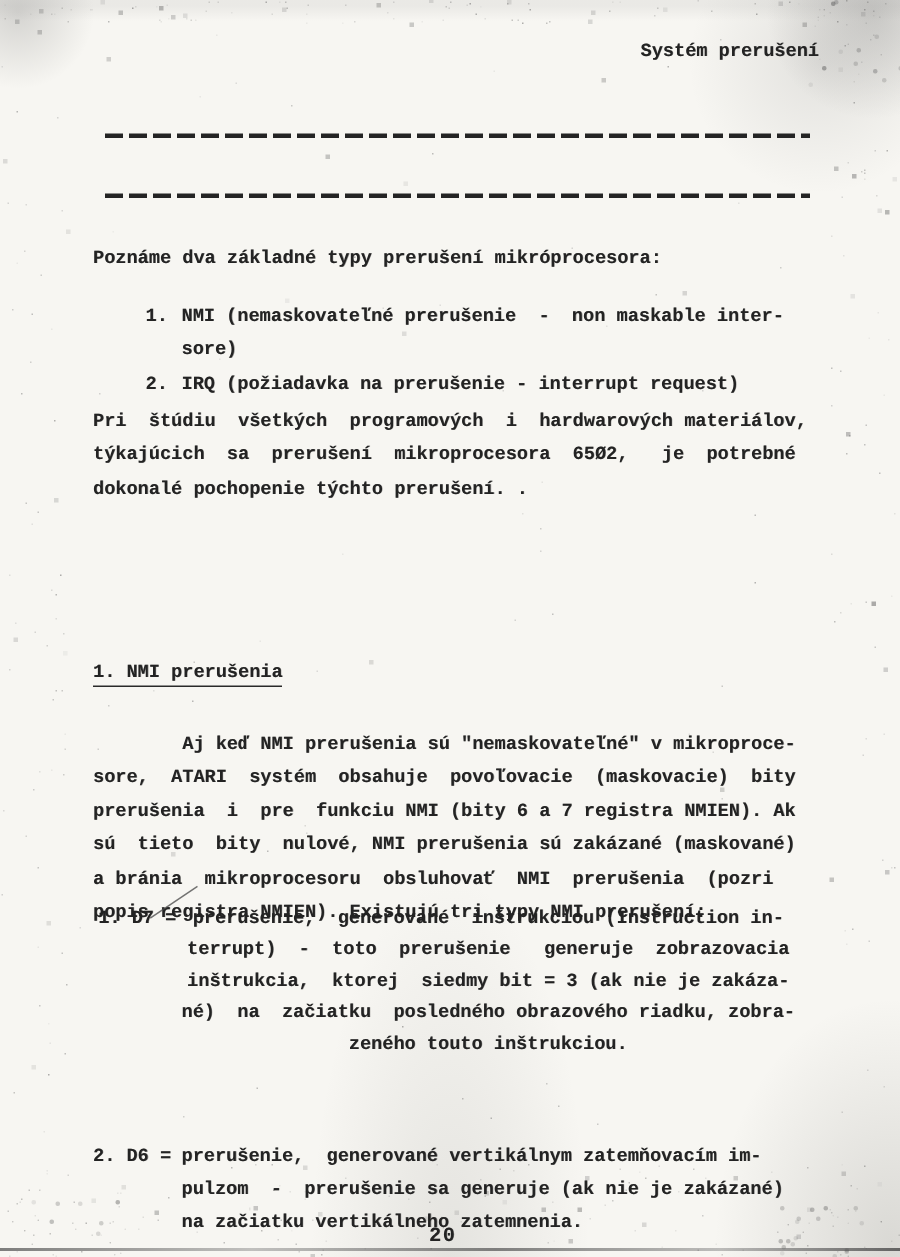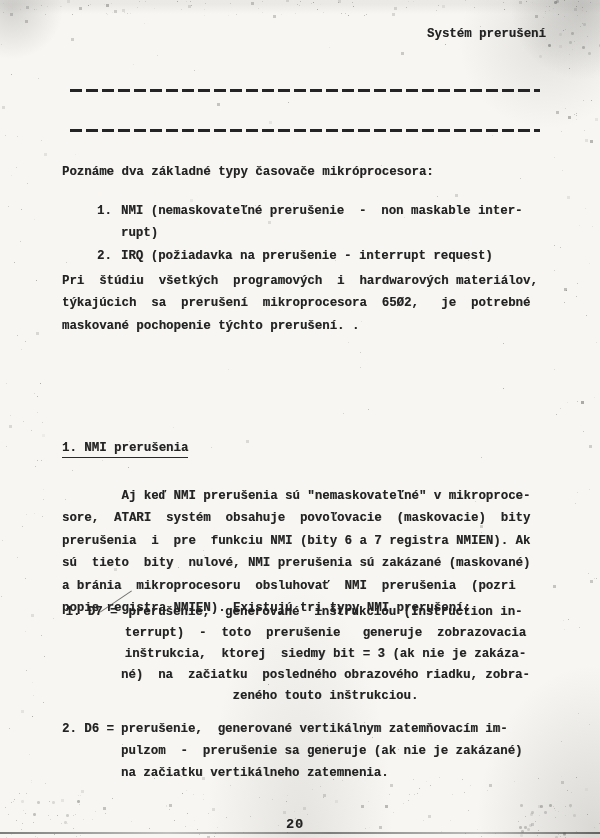--- a/index.html
+++ b/index.html
@@ -26,21 +26,21 @@
         background:repeating-linear-gradient(90deg,#242424 0 12px,rgba(0,0,0,0) 12px 16px);}
   .r1{top:89px;} .r2{top:129px;}
   .title{position:absolute;top:102px;left:70px;width:470px;text-align:center;white-space:pre;}
   .heading{position:absolute;top:441px;left:62px;}
   .heading .hl{display:inline-block;border-bottom:1.6px solid #2a2a2a;padding-bottom:2px;white-space:pre;}
   .li{display:flex;align-items:flex-start;}
   .list1{position:absolute;left:97px;top:200px;line-height:22.4px;}
   .list1 .num{white-space:pre;width:24px;flex:0 0 24px;}
   .list2{position:absolute;left:62px;line-height:22.4px;}
   .l2a{top:602px;line-height:21px;text-align:center;}
-  .l2b{top:718px;line-height:22.2px;}
+  .l2b{top:760px;line-height:22.2px;}
   .list2 .num{white-space:pre;width:59px;flex:0 0 59px;}
   .slash{position:absolute;top:601px;left:97px;width:38px;height:1.4px;
          background:rgba(70,70,70,.75);transform:rotate(-34deg);}
   .footer-num{position:absolute;top:817px;left:286px;font-size:13.5px;letter-spacing:1px;}
   .bottom-line{position:absolute;top:832px;left:0;width:600px;height:1.5px;
     background:linear-gradient(90deg,rgba(85,85,85,.75),rgba(125,125,125,.45) 28%,rgba(80,80,80,.7) 55%,rgba(130,130,130,.5) 80%,rgba(70,70,70,.8));}
   #speckles{position:absolute;top:0;left:0;width:1px;height:1px;}
   #speckles2{position:absolute;top:0;left:0;width:1px;height:1px;border-radius:50%;}
 </style>
 </head>
@@ -50,39 +50,39 @@
 
   <div id="speckles" style="box-shadow: rgba(148, 148, 148, 0.34) 456px 195px 0px 1px, rgba(39, 39, 39, 0.09) 262px 12px 0px 0px, rgba(46, 46, 46, 0.17) 23px 421px 0px 0px, rgba(101, 101, 101, 0.09) 36px 9px 0px 0px, rgba(62, 62, 62, 0.11) 492px 135px 0px 0px, rgba(106, 106, 106, 0.27) 481px 836px 0px 0px, rgba(40, 40, 40, 0.26) 14px 799px 0px 0px, rgba(63, 63, 63, 0.12) 348px 342px 0px 0px, rgba(94, 94, 94, 0.34) 406px 7px 0px 0px, rgba(128, 128, 128, 0.35) 8px 206px 0px 0px, rgba(98, 98, 98, 0.29) 11px 14px 0px 1px, rgba(92, 92, 92, 0.35) 149px 828px 0px 0px, rgba(67, 67, 67, 0.35) 37px 396px 0px 0px, rgba(141, 141, 141, 0.36) 532px 824px 0px 1px, rgba(76, 76, 76, 0.18) 41px 140px 0px 0px, rgba(142, 142, 142, 0.11) 151px 605px 0px 0px, rgba(55, 55, 55, 0.24) 536px 16px 0px 1px, rgba(108, 108, 108, 0.38) 368px 409px 0px 0px, rgba(64, 64, 64, 0.23) 490px 785px 0px 1px, rgba(81, 81, 81, 0.3) 218px 104px 0px 1px, rgba(144, 144, 144, 0.2) 539px 815px 0px 0px, rgba(102, 102, 102, 0.27) 562px 782px 0px 1px, rgba(117, 117, 117, 0.31) 208px 837px 0px 1px, rgba(77, 77, 77, 0.24) 480px 26px 0px 0px, rgba(140, 140, 140, 0.15) 31px 780px 0px 0px, rgba(73, 73, 73, 0.23) 574px 114px 0px 0px, rgba(77, 77, 77, 0.13) 82px 791px 0px 1px, rgba(61, 61, 61, 0.24) 364px 722px 0px 0px, rgba(91, 91, 91, 0.24) 565px 806px 0px 0px, rgba(63, 63, 63, 0.31) 556px 414px 0px 0px, rgba(89, 89, 89, 0.35) 43px 702px 0px 0px, rgba(84, 84, 84, 0.3) 578px 1px 0px 0px, rgba(86, 86, 86, 0.34) 214px 836px 0px 0px, rgba(130, 130, 130, 0.22) 6px 837px 0px 0px, rgba(133, 133, 133, 0.12) 594px 397px 0px 0px, rgba(65, 65, 65, 0.25) 41px 460px 0px 0px, rgba(75, 75, 75, 0.22) 409px 794px 0px 0px, rgba(45, 45, 45, 0.35) 182px 793px 0px 0px, rgba(103, 103, 103, 0.14) 45px 154px 0px 1px, rgba(78, 78, 78, 0.17) 17px 136px 0px 0px, rgba(62, 62, 62, 0.29) 37px 460px 0px 0px, rgba(130, 130, 130, 0.13) 20px 9px 0px 0px, rgba(117, 117, 117, 0.23) 145px 1px 0px 0px, rgba(123, 123, 123, 0.2) 1px 44px 0px 0px, rgba(139, 139, 139, 0.29) 414px 794px 0px 0px, rgba(68, 68, 68, 0.34) 107px 5px 0px 1px, rgba(82, 82, 82, 0.27) 226px 817px 0px 0px, rgba(144, 144, 144, 0.13) 426px 781px 0px 0px, rgba(102, 102, 102, 0.17) 304px 808px 0px 1px, rgba(67, 67, 67, 0.35) 57px 815px 0px 0px, rgba(74, 74, 74, 0.33) 564px 0px 0px 0px, rgba(89, 89, 89, 0.1) 264px 278px 0px 0px, rgba(95, 95, 95, 0.36) 586px 315px 0px 0px, rgba(97, 97, 97, 0.34) 567px 790px 0px 0px, rgba(112, 112, 112, 0.2) 575px 9px 0px 1px, rgba(89, 89, 89, 0.15) 272px 799px 0px 0px, rgba(71, 71, 71, 0.17) 565px 108px 0px 0px, rgba(49, 49, 49, 0.35) 36px 280px 0px 0px, rgba(148, 148, 148, 0.1) 75px 154px 0px 0px, rgba(61, 61, 61, 0.32) 14px 262px 0px 0px, rgba(87, 87, 87, 0.38) 526px 1px 0px 0px, rgba(114, 114, 114, 0.36) 26px 670px 0px 0px, rgba(119, 119, 119, 0.08) 228px 15px 0px 0px, rgba(66, 66, 66, 0.24) 297px 4px 0px 0px, rgba(73, 73, 73, 0.09) 173px 427px 0px 0px, rgba(48, 48, 48, 0.3) 521px 496px 0px 0px, rgba(101, 101, 101, 0.18) 157px 55px 0px 0px, rgba(37, 37, 37, 0.09) 92px 819px 0px 0px, rgba(53, 53, 53, 0.22) 520px 178px 0px 0px, rgba(97, 97, 97, 0.34) 300px 1px 0px 0px, rgba(131, 131, 131, 0.21) 6px 383px 0px 0px, rgba(148, 148, 148, 0.13) 204px 15px 0px 0px, rgba(54, 54, 54, 0.35) 445px 44px 0px 0px, rgba(114, 114, 114, 0.2) 181px 9px 0px 0px, rgba(139, 139, 139, 0.37) 345px 13px 0px 0px, rgba(100, 100, 100, 0.23) 16px 167px 0px 0px, rgba(109, 109, 109, 0.25) 561px 741px 0px 0px, rgba(64, 64, 64, 0.08) 144px 23px 0px 0px, rgba(83, 83, 83, 0.09) 564px 629px 0px 0px, rgba(106, 106, 106, 0.15) 569px 54px 0px 0px, rgba(77, 77, 77, 0.08) 281px 14px 0px 0px, rgba(96, 96, 96, 0.1) 329px 47px 0px 0px, rgba(70, 70, 70, 0.1) 62px 800px 0px 1px, rgba(134, 134, 134, 0.2) 448px 675px 0px 0px, rgba(140, 140, 140, 0.14) 228px 369px 0px 0px, rgba(70, 70, 70, 0.26) 462px 779px 0px 0px, rgba(126, 126, 126, 0.31) 554px 270px 0px 0px, rgba(131, 131, 131, 0.19) 589px 489px 0px 0px, rgba(109, 109, 109, 0.27) 31px 430px 0px 0px, rgba(62, 62, 62, 0.18) 360px 367px 0px 0px, rgba(61, 61, 61, 0.29) 352px 776px 0px 0px, rgba(53, 53, 53, 0.09) 25px 631px 0px 0px, rgba(137, 137, 137, 0.27) 560px 408px 0px 0px, rgba(138, 138, 138, 0.15) 133px 64px 0px 0px, rgba(100, 100, 100, 0.12) 450px 820px 0px 0px, rgba(122, 122, 122, 0.12) 477px 829px 0px 0px, rgba(93, 93, 93, 0.27) 42px 516px 0px 0px, rgba(126, 126, 126, 0.34) 72px 470px 0px 0px, rgba(105, 105, 105, 0.11) 413px 1px 0px 0px, rgba(90, 90, 90, 0.16) 269px 222px 0px 1px, rgba(52, 52, 52, 0.37) 236px 171px 0px 0px, rgba(76, 76, 76, 0.1) 443px 6px 0px 1px, rgba(94, 94, 94, 0.3) 352px 2px 0px 0px, rgba(110, 110, 110, 0.12) 186px 1px 0px 0px, rgba(97, 97, 97, 0.19) 577px 15px 0px 0px, rgba(42, 42, 42, 0.36) 40px 383px 0px 0px, rgba(123, 123, 123, 0.12) 307px 675px 0px 0px, rgba(54, 54, 54, 0.37) 504px 9px 0px 0px, rgba(35, 35, 35, 0.21) 194px 70px 0px 0px, rgba(149, 149, 149, 0.37) 520px 2px 0px 1px, rgba(138, 138, 138, 0.23) 95px 811px 0px 0px, rgba(47, 47, 47, 0.1) 193px 794px 0px 0px, rgba(147, 147, 147, 0.35) 468px 260px 0px 0px, rgba(39, 39, 39, 0.35) 348px 15px 0px 0px, rgba(123, 123, 123, 0.36) 105px 813px 0px 0px, rgba(93, 93, 93, 0.27) 360px 352px 0px 0px, rgba(71, 71, 71, 0.19) 139px 1px 0px 0px, rgba(101, 101, 101, 0.2) 558px 834px 0px 0px, rgba(95, 95, 95, 0.22) 365px 828px 0px 0px, rgba(92, 92, 92, 0.35) 286px 801px 0px 0px, rgba(53, 53, 53, 0.19) 156px 498px 0px 0px, rgba(146, 146, 146, 0.19) 131px 821px 0px 0px, rgba(130, 130, 130, 0.29) 575px 503px 0px 0px, rgba(145, 145, 145, 0.14) 34px 513px 0px 0px, rgba(63, 63, 63, 0.18) 381px 165px 0px 0px, rgba(103, 103, 103, 0.2) 189px 6px 0px 1px, rgba(107, 107, 107, 0.32) 398px 749px 0px 0px, rgba(40, 40, 40, 0.22) 274px 16px 0px 1px, rgba(119, 119, 119, 0.36) 577px 401px 0px 0px, rgba(42, 42, 42, 0.14) 203px 550px 0px 0px, rgba(95, 95, 95, 0.36) 568px 619px 0px 0px, rgba(52, 52, 52, 0.09) 29px 754px 0px 0px, rgba(141, 141, 141, 0.16) 78px 795px 0px 0px, rgba(57, 57, 57, 0.23) 323px 797px 0px 0px, rgba(113, 113, 113, 0.13) 563px 620px 0px 0px, rgba(108, 108, 108, 0.34) 287px 832px 0px 0px, rgba(81, 81, 81, 0.16) 106px 13px 0px 0px, rgba(123, 123, 123, 0.17) 470px 785px 0px 0px, rgba(79, 79, 79, 0.3) 19px 793px 0px 0px, rgba(139, 139, 139, 0.37) 590px 446px 0px 1px, rgba(35, 35, 35, 0.21) 11px 802px 0px 0px, rgba(122, 122, 122, 0.3) 582px 23px 0px 0px, rgba(35, 35, 35, 0.14) 584px 130px 0px 0px, rgba(61, 61, 61, 0.19) 185px 826px 0px 0px, rgba(71, 71, 71, 0.37) 569px 68px 0px 0px, rgba(108, 108, 108, 0.09) 579px 225px 0px 0px, rgba(90, 90, 90, 0.28) 438px 5px 0px 0px, rgba(97, 97, 97, 0.29) 22px 526px 0px 0px, rgba(78, 78, 78, 0.19) 73px 815px 0px 0px, rgba(142, 142, 142, 0.16) 312px 789px 0px 0px, rgba(127, 127, 127, 0.26) 262px 1px 0px 0px, rgba(146, 146, 146, 0.25) 13px 801px 0px 0px, rgba(109, 109, 109, 0.12) 203px 794px 0px 0px, rgba(59, 59, 59, 0.14) 554px 369px 0px 0px, rgba(65, 65, 65, 0.28) 437px 196px 0px 0px, rgba(62, 62, 62, 0.17) 34px 9px 0px 0px, rgba(111, 111, 111, 0.23) 75px 814px 0px 0px, rgba(67, 67, 67, 0.09) 585px 208px 0px 0px, rgba(106, 106, 106, 0.27) 599px 823px 0px 0px, rgba(137, 137, 137, 0.26) 115px 569px 0px 1px, rgba(46, 46, 46, 0.23) 481px 457px 0px 0px, rgba(109, 109, 109, 0.15) 586px 140px 0px 1px, rgba(89, 89, 89, 0.16) 313px 2px 0px 0px, rgba(59, 59, 59, 0.17) 299px 5px 0px 0px, rgba(84, 84, 84, 0.33) 181px 776px 0px 0px, rgba(56, 56, 56, 0.11) 47px 6px 0px 0px, rgba(64, 64, 64, 0.12) 452px 794px 0px 0px, rgba(105, 105, 105, 0.12) 130px 13px 0px 0px, rgba(99, 99, 99, 0.34) 25px 578px 0px 0px, rgba(121, 121, 121, 0.24) 320px 786px 0px 0px, rgba(80, 80, 80, 0.19) 208px 813px 0px 0px, rgba(75, 75, 75, 0.34) 288px 102px 0px 0px, rgba(127, 127, 127, 0.28) 413px 779px 0px 0px, rgba(55, 55, 55, 0.26) 538px 778px 0px 0px, rgba(148, 148, 148, 0.1) 43px 435px 0px 1px, rgba(70, 70, 70, 0.16) 2px 540px 0px 0px, rgba(144, 144, 144, 0.31) 561px 131px 0px 0px, rgba(134, 134, 134, 0.29) 204px 555px 0px 0px, rgba(75, 75, 75, 0.19) 389px 794px 0px 0px, rgba(126, 126, 126, 0.16) 295px 13px 0px 0px, rgba(138, 138, 138, 0.08) 320px 4px 0px 0px, rgba(97, 97, 97, 0.32) 576px 115px 0px 0px, rgba(125, 125, 125, 0.1) 31px 782px 0px 0px, rgba(63, 63, 63, 0.24) 503px 2px 0px 0px, rgba(141, 141, 141, 0.08) 369px 827px 0px 0px, rgba(75, 75, 75, 0.37) 128px 467px 0px 0px, rgba(122, 122, 122, 0.29) 588px 573px 0px 0px, rgba(89, 89, 89, 0.36) 565px 289px 0px 1px, rgba(57, 57, 57, 0.21) 122px 744px 0px 0px, rgba(38, 38, 38, 0.25) 538px 830px 0px 0px, rgba(103, 103, 103, 0.24) 452px 207px 0px 0px, rgba(73, 73, 73, 0.14) 586px 11px 0px 0px, rgba(55, 55, 55, 0.24) 26px 21px 0px 1px, rgba(80, 80, 80, 0.17) 211px 447px 0px 0px, rgba(45, 45, 45, 0.3) 72px 14px 0px 0px, rgba(43, 43, 43, 0.22) 464px 792px 0px 0px, rgba(119, 119, 119, 0.14) 166px 806px 0px 0px, rgba(132, 132, 132, 0.23) 339px 1px 0px 1px, rgba(36, 36, 36, 0.12) 137px 7px 0px 0px, rgba(143, 143, 143, 0.3) 495px 833px 0px 0px, rgba(36, 36, 36, 0.16) 215px 833px 0px 0px, rgba(100, 100, 100, 0.23) 45px 783px 0px 0px, rgba(95, 95, 95, 0.33) 566px 290px 0px 0px, rgba(111, 111, 111, 0.36) 25px 341px 0px 0px, rgba(92, 92, 92, 0.2) 395px 8px 0px 1px, rgba(85, 85, 85, 0.33) 576px 296px 0px 0px, rgba(112, 112, 112, 0.14) 361px 321px 0px 0px, rgba(54, 54, 54, 0.34) 591px 100px 0px 0px, rgba(143, 143, 143, 0.22) 26px 514px 0px 0px, rgba(62, 62, 62, 0.09) 596px 119px 0px 1px, rgba(86, 86, 86, 0.1) 186px 790px 0px 0px, rgba(88, 88, 88, 0.1) 567px 402px 0px 0px, rgba(112, 112, 112, 0.3) 115px 11px 0px 1px, rgba(131, 131, 131, 0.16) 568px 197px 0px 1px, rgba(74, 74, 74, 0.13) 243px 832px 0px 0px, rgba(62, 62, 62, 0.13) 342px 780px 0px 0px, rgba(59, 59, 59, 0.31) 171px 725px 0px 0px, rgba(96, 96, 96, 0.13) 166px 805px 0px 0px, rgba(37, 37, 37, 0.16) 230px 3px 0px 0px, rgba(71, 71, 71, 0.15) 577px 492px 0px 0px, rgba(35, 35, 35, 0.12) 35px 836px 0px 0px, rgba(82, 82, 82, 0.19) 578px 713px 0px 0px, rgba(59, 59, 59, 0.3) 54px 834px 0px 0px, rgba(145, 145, 145, 0.29) 53px 618px 0px 0px, rgba(72, 72, 72, 0.11) 111px 3px 0px 0px, rgba(91, 91, 91, 0.25) 169px 809px 0px 0px, rgba(86, 86, 86, 0.37) 503px 343px 0px 0px, rgba(81, 81, 81, 0.33) 554px 245px 0px 0px, rgba(65, 65, 65, 0.08) 441px 831px 0px 0px, rgba(49, 49, 49, 0.32) 591px 141px 0px 1px, rgba(89, 89, 89, 0.12) 22px 711px 0px 1px, rgba(90, 90, 90, 0.31) 190px 1px 0px 0px, rgba(127, 127, 127, 0.28) 43px 499px 0px 0px, rgba(116, 116, 116, 0.36) 591px 581px 0px 1px, rgba(144, 144, 144, 0.08) 532px 2px 0px 0px, rgba(147, 147, 147, 0.24) 123px 10px 0px 1px, rgba(68, 68, 68, 0.29) 338px 2px 0px 0px, rgba(35, 35, 35, 0.09) 146px 239px 0px 0px, rgba(103, 103, 103, 0.1) 34px 219px 0px 0px, rgba(57, 57, 57, 0.31) 187px 813px 0px 0px, rgba(40, 40, 40, 0.19) 20px 241px 0px 0px, rgba(128, 128, 128, 0.22) 291px 776px 0px 0px, rgba(110, 110, 110, 0.37) 577px 283px 0px 0px, rgba(36, 36, 36, 0.25) 313px 2px 0px 0px, rgba(73, 73, 73, 0.13) 554px 157px 0px 0px, rgba(38, 38, 38, 0.09) 60px 6px 0px 0px, rgba(54, 54, 54, 0.34) 558px 14px 0px 0px, rgba(136, 136, 136, 0.1) 112px 12px 0px 0px, rgba(132, 132, 132, 0.18) 124px 12px 0px 0px, rgba(38, 38, 38, 0.26) 191px 5px 0px 0px, rgba(115, 115, 115, 0.17) 571px 792px 0px 0px, rgba(41, 41, 41, 0.17) 343px 413px 0px 0px, rgba(137, 137, 137, 0.33) 481px 532px 0px 0px, rgba(52, 52, 52, 0.29) 333px 779px 0px 0px, rgba(80, 80, 80, 0.29) 560px 247px 0px 0px, rgba(81, 81, 81, 0.1) 37px 837px 0px 0px, rgba(35, 35, 35, 0.28) 174px 820px 0px 0px, rgba(144, 144, 144, 0.17) 592px 226px 0px 0px, rgba(47, 47, 47, 0.25) 341px 13px 0px 0px, rgba(100, 100, 100, 0.32) 583px 431px 0px 0px, rgba(38, 38, 38, 0.12) 487px 790px 0px 0px, rgba(45, 45, 45, 0.23) 252px 3px 0px 1px, rgba(107, 107, 107, 0.22) 37px 333px 0px 1px, rgba(142, 142, 142, 0.36) 1px 596px 0px 0px, rgba(125, 125, 125, 0.25) 465px 0px 0px 0px, rgba(57, 57, 57, 0.33) 569px 117px 0px 1px, rgba(106, 106, 106, 0.08) 32px 682px 0px 0px, rgba(122, 122, 122, 0.23) 574px 41px 0px 0px, rgba(123, 123, 123, 0.16) 457px 280px 0px 0px, rgba(37, 37, 37, 0.25) 430px 785px 0px 0px, rgba(117, 117, 117, 0.11) 43px 489px 0px 0px, rgba(125, 125, 125, 0.25) 170px 566px 0px 0px, rgba(41, 41, 41, 0.18) 41px 5px 0px 0px, rgba(107, 107, 107, 0.33) 417px 793px 0px 0px, rgba(62, 62, 62, 0.31) 112px 798px 0px 0px, rgba(107, 107, 107, 0.37) 576px 113px 0px 0px, rgba(107, 107, 107, 0.2) 203px 778px 0px 1px, rgba(69, 69, 69, 0.17) 10px 426px 0px 1px, rgba(126, 126, 126, 0.24) 255px 205px 0px 0px, rgba(91, 91, 91, 0.11) 107px 14px 0px 0px, rgba(135, 135, 135, 0.35) 65px 499px 0px 0px, rgba(139, 139, 139, 0.34) 250px 816px 0px 0px, rgba(49, 49, 49, 0.23) 22px 823px 0px 0px, rgba(122, 122, 122, 0.21) 393px 812px 0px 0px, rgba(81, 81, 81, 0.21) 127px 13px 0px 0px, rgba(102, 102, 102, 0.09) 67px 823px 0px 0px, rgba(85, 85, 85, 0.11) 539px 806px 0px 1px, rgba(72, 72, 72, 0.28) 17px 335px 0px 0px, rgba(140, 140, 140, 0.31) 170px 776px 0px 0px, rgba(114, 114, 114, 0.18) 10px 415px 0px 0px, rgba(39, 39, 39, 0.24) 33px 822px 0px 0px, rgba(68, 68, 68, 0.35) 327px 745px 0px 0px, rgba(114, 114, 114, 0.32) 27px 7px 0px 1px, rgba(128, 128, 128, 0.3) 436px 10px 0px 0px, rgba(88, 88, 88, 0.33) 104px 808px 0px 1px, rgba(145, 145, 145, 0.1) 561px 776px 0px 0px, rgba(148, 148, 148, 0.31) 589px 724px 0px 0px, rgba(106, 106, 106, 0.28) 26px 793px 0px 0px, rgba(119, 119, 119, 0.11) 560px 46px 0px 1px, rgba(120, 120, 120, 0.09) 104px 4px 0px 0px, rgba(128, 128, 128, 0.08) 194px 820px 0px 0px, rgba(101, 101, 101, 0.32) 35px 466px 0px 0px, rgba(77, 77, 77, 0.11) 553px 8px 0px 0px, rgba(85, 85, 85, 0.12) 11px 834px 0px 0px, rgba(106, 106, 106, 0.09) 191px 200px 0px 1px, rgba(67, 67, 67, 0.2) 205px 3px 0px 0px, rgba(83, 83, 83, 0.23) 295px 818px 0px 0px, rgba(110, 110, 110, 0.22) 61px 823px 0px 0px, rgba(101, 101, 101, 0.38) 21px 209px 0px 0px, rgba(113, 113, 113, 0.16) 562px 170px 0px 0px, rgba(106, 106, 106, 0.17) 333px 770px 0px 0px, rgba(77, 77, 77, 0.14) 284px 812px 0px 1px, rgba(43, 43, 43, 0.35) 268px 684px 0px 0px, rgba(140, 140, 140, 0.27) 34px 393px 0px 0px, rgba(77, 77, 77, 0.32) 419px 788px 0px 0px, rgba(136, 136, 136, 0.14) 408px 1px 0px 0px, rgba(136, 136, 136, 0.31) 5px 135px 0px 0px, rgba(43, 43, 43, 0.37) 32px 716px 0px 0px, rgba(59, 59, 59, 0.24) 402px 53px 0px 1px, rgba(110, 110, 110, 0.23) 335px 260px 0px 0px, rgba(66, 66, 66, 0.11) 576px 119px 0px 0px, rgba(97, 97, 97, 0.13) 68px 1px 0px 1px, rgba(47, 47, 47, 0.38) 582px 402px 0px 1px, rgba(47, 47, 47, 0.26) 364px 15px 0px 0px, rgba(77, 77, 77, 0.32) 308px 732px 0px 0px, rgba(127, 127, 127, 0.19) 323px 12px 0px 0px, rgba(109, 109, 109, 0.2) 287px 0px 0px 1px, rgba(110, 110, 110, 0.11) 154px 8px 0px 0px, rgba(71, 71, 71, 0.17) 79px 804px 0px 0px, rgba(71, 71, 71, 0.19) 560px 836px 0px 0px, rgba(79, 79, 79, 0.35) 563px 30px 0px 0px, rgba(74, 74, 74, 0.29) 80px 8px 0px 1px, rgba(42, 42, 42, 0.33) 317px 9px 0px 0px, rgba(60, 60, 60, 0.14) 230px 785px 0px 0px, rgba(64, 64, 64, 0.22) 45px 14px 0px 0px, rgba(80, 80, 80, 0.37) 576px 777px 0px 0px, rgba(42, 42, 42, 0.37) 88px 5px 0px 0px, rgba(133, 133, 133, 0.14) 80px 795px 0px 0px, rgba(137, 137, 137, 0.14) 270px 122px 0px 1px, rgba(134, 134, 134, 0.34) 199px 834px 0px 0px, rgba(91, 91, 91, 0.1) 287px 795px 0px 0px, rgba(98, 98, 98, 0.37) 465px 833px 0px 0px, rgba(38, 38, 38, 0.17) 6px 446px 0px 0px, rgba(107, 107, 107, 0.18) 439px 777px 0px 0px, rgba(113, 113, 113, 0.19) 37px 412px 0px 0px, rgba(48, 48, 48, 0.11) 368px 801px 0px 0px, rgba(98, 98, 98, 0.31) 474px 7px 0px 0px, rgba(108, 108, 108, 0.33) 5px 807px 0px 0px, rgba(57, 57, 57, 0.38) 353px 6px 0px 0px, rgba(130, 130, 130, 0.17) 514px 781px 0px 0px, rgba(75, 75, 75, 0.2) 555px 817px 0px 0px, rgba(83, 83, 83, 0.19) 429px 816px 0px 1px, rgba(39, 39, 39, 0.21) 380px 827px 0px 1px, rgba(67, 67, 67, 0.34) 154px 778px 0px 0px, rgba(43, 43, 43, 0.1) 258px 8px 0px 0px, rgba(133, 133, 133, 0.12) 336px 801px 0px 1px, rgba(98, 98, 98, 0.33) 41px 635px 0px 0px, rgba(106, 106, 106, 0.22) 393px 14px 0px 1px, rgba(70, 70, 70, 0.38) 503px 388px 0px 0px, rgba(73, 73, 73, 0.09) 204px 9px 0px 0px, rgba(45, 45, 45, 0.33) 177px 1px 0px 0px, rgba(82, 82, 82, 0.21) 324px 795px 0px 1px, rgba(142, 142, 142, 0.33) 38px 78px 0px 0px, rgba(149, 149, 149, 0.31) 564px 16px 0px 0px, rgba(37, 37, 37, 0.1) 404px 217px 0px 0px, rgba(132, 132, 132, 0.33) 579px 627px 0px 0px, rgba(133, 133, 133, 0.25) 307px 814px 0px 0px, rgba(96, 96, 96, 0.32) 366px 14px 0px 0px, rgba(103, 103, 103, 0.36) 362px 806px 0px 1px, rgba(119, 119, 119, 0.33) 518px 821px 0px 0px, rgba(141, 141, 141, 0.09) 586px 789px 0px 1px, rgba(108, 108, 108, 0.32) 408px 800px 0px 0px, rgba(91, 91, 91, 0.12) 558px 811px 0px 0px, rgba(144, 144, 144, 0.24) 403px 803px 0px 0px, rgba(75, 75, 75, 0.34) 44px 656px 0px 0px, rgba(40, 40, 40, 0.14) 247px 441px 0px 1px, rgba(100, 100, 100, 0.35) 596px 578px 0px 0px, rgba(82, 82, 82, 0.22) 48px 815px 0px 0px, rgba(123, 123, 123, 0.15) 217px 827px 0px 0px, rgba(49, 49, 49, 0.3) 178px 567px 0px 0px, rgba(111, 111, 111, 0.26) 17px 557px 0px 0px, rgba(120, 120, 120, 0.2) 213px 809px 0px 1px, rgba(90, 90, 90, 0.32) 557px 112px 0px 1px, rgba(58, 58, 58, 0.1) 459px 489px 0px 0px, rgba(141, 141, 141, 0.22) 102px 460px 0px 0px, rgba(100, 100, 100, 0.32) 582px 7px 0px 0px, rgba(84, 84, 84, 0.23) 590px 2px 0px 0px, rgba(80, 80, 80, 0.29) 170px 805px 0px 1px, rgba(51, 51, 51, 0.12) 32px 615px 0px 1px, rgba(63, 63, 63, 0.27) 9px 728px 0px 0px, rgba(104, 104, 104, 0.27) 72px 39px 0px 1px, rgba(126, 126, 126, 0.23) 3px 107px 0px 1px, rgba(116, 116, 116, 0.17) 423px 820px 0px 0px, rgba(76, 76, 76, 0.14) 90px 4px 0px 0px, rgba(136, 136, 136, 0.11) 3px 3px 0px 0px, rgba(125, 125, 125, 0.33) 438px 496px 0px 0px, rgba(140, 140, 140, 0.17) 203px 799px 0px 0px, rgba(130, 130, 130, 0.15) 33px 695px 0px 0px, rgba(92, 92, 92, 0.35) 372px 737px 0px 0px, rgba(115, 115, 115, 0.19) 293px 203px 0px 0px, rgba(62, 62, 62, 0.27) 554px 586px 0px 1px, rgba(134, 134, 134, 0.23) 594px 578px 0px 0px, rgba(81, 81, 81, 0.28) 129px 441px 0px 0px, rgba(87, 87, 87, 0.19) 236px 14px 0px 0px, rgba(49, 49, 49, 0.3) 386px 806px 0px 1px, rgba(69, 69, 69, 0.12) 596px 342px 0px 0px, rgba(146, 146, 146, 0.08) 472px 34px 0px 0px, rgba(128, 128, 128, 0.25) 475px 501px 0px 0px, rgba(41, 41, 41, 0.31) 11px 74px 0px 0px, rgba(117, 117, 117, 0.29) 66px 262px 0px 0px, rgba(104, 104, 104, 0.09) 11px 175px 0px 0px, rgba(57, 57, 57, 0.22) 27px 183px 0px 0px, rgba(109, 109, 109, 0.19) 311px 3px 0px 0px, rgba(51, 51, 51, 0.17) 3px 12px 0px 0px, rgba(80, 80, 80, 0.08) 294px 811px 0px 0px, rgba(93, 93, 93, 0.16) 278px 825px 0px 0px, rgba(142, 142, 142, 0.37) 391px 785px 0px 1px, rgba(91, 91, 91, 0.22) 42px 422px 0px 0px, rgba(100, 100, 100, 0.1) 61px 6px 0px 0px, rgba(122, 122, 122, 0.38) 49px 801px 0px 0px, rgba(118, 118, 118, 0.38) 197px 829px 0px 0px, rgba(134, 134, 134, 0.34) 583px 100px 0px 0px, rgba(42, 42, 42, 0.28) 564px 302px 0px 0px, rgba(56, 56, 56, 0.32) 576px 6px 0px 0px, rgba(123, 123, 123, 0.35) 468px 810px 0px 0px, rgba(105, 105, 105, 0.1) 589px 263px 0px 0px, rgba(101, 101, 101, 0.15) 21px 349px 0px 0px, rgba(110, 110, 110, 0.23) 259px 797px 0px 0px, rgba(56, 56, 56, 0.21) 481px 526px 0px 1px, rgba(62, 62, 62, 0.1) 485px 631px 0px 0px;"></div>
   <div id="speckles2" style="box-shadow: rgba(88, 88, 88, 0.32) 565px 837px 0px 0px, rgba(120, 120, 120, 0.42) 557px 1px 0px 1px, rgba(71, 71, 71, 0.32) 535px 821px 0px 0px, rgba(131, 131, 131, 0.21) 531px 814px 0px 1px, rgba(99, 99, 99, 0.34) 525px 827px 0px 1px, rgba(103, 103, 103, 0.17) 530px 825px 0px 1px, rgba(102, 102, 102, 0.4) 541px 806px 0px 1px, rgba(89, 89, 89, 0.36) 8px 814px 0px 0px, rgba(115, 115, 115, 0.15) 22px 801px 0px 1px, rgba(68, 68, 68, 0.16) 53px 802px 0px 1px, rgba(106, 106, 106, 0.14) 555px 810px 0px 0px, rgba(131, 131, 131, 0.14) 572px 49px 0px 0px, rgba(81, 81, 81, 0.18) 556px 837px 0px 1px, rgba(83, 83, 83, 0.37) 549px 6px 0px 0px, rgba(93, 93, 93, 0.24) 564px 834px 0px 1px, rgba(128, 128, 128, 0.16) 545px 13px 0px 0px, rgba(81, 81, 81, 0.33) 34px 814px 0px 1px, rgba(111, 111, 111, 0.15) 543px 17px 0px 0px, rgba(115, 115, 115, 0.36) 580px 26px 0px 0px, rgba(72, 72, 72, 0.34) 550px 805px 0px 1px, rgba(130, 130, 130, 0.18) 582px 10px 0px 0px, rgba(51, 51, 51, 0.4) 587px 814px 0px 0px, rgba(62, 62, 62, 0.34) 525px 816px 0px 0px, rgba(126, 126, 126, 0.15) 546px 39px 0px 0px, rgba(98, 98, 98, 0.28) 565px 29px 0px 0px, rgba(125, 125, 125, 0.29) 80px 835px 0px 0px, rgba(123, 123, 123, 0.15) 560px 34px 0px 1px, rgba(59, 59, 59, 0.19) 570px 42px 0px 1px, rgba(52, 52, 52, 0.21) 67px 815px 0px 1px, rgba(133, 133, 133, 0.23) 574px 815px 0px 1px, rgba(134, 134, 134, 0.17) 521px 835px 0px 1px, rgba(96, 96, 96, 0.18) 594px 827px 0px 0px, rgba(72, 72, 72, 0.12) 549px 10px 0px 0px, rgba(130, 130, 130, 0.37) 545px 812px 0px 1px, rgba(115, 115, 115, 0.17) 570px 807px 0px 0px, rgba(63, 63, 63, 0.32) 73px 828px 0px 0px, rgba(122, 122, 122, 0.35) 38px 802px 0px 1px, rgba(120, 120, 120, 0.4) 21px 829px 0px 0px, rgba(64, 64, 64, 0.32) 25px 813px 0px 0px, rgba(54, 54, 54, 0.18) 576px 831px 0px 0px, rgba(52, 52, 52, 0.23) 522px 831px 0px 1px, rgba(86, 86, 86, 0.22) 589px 53px 0px 1px, rgba(47, 47, 47, 0.2) 76px 836px 0px 0px, rgba(62, 62, 62, 0.39) 549px 45px 0px 1px, rgba(91, 91, 91, 0.29) 587px 36px 0px 0px, rgba(113, 113, 113, 0.23) 528px 829px 0px 1px, rgba(98, 98, 98, 0.24) 50px 819px 0px 0px, rgba(107, 107, 107, 0.12) 540px 56px 0px 1px, rgba(86, 86, 86, 0.24) 600px 45px 0px 1px, rgba(61, 61, 61, 0.39) 555px 2px 0px 1px, rgba(54, 54, 54, 0.34) 78px 801px 0px 1px, rgba(90, 90, 90, 0.19) 553px 806px 0px 0px, rgba(91, 91, 91, 0.34) 520px 827px 0px 1px, rgba(90, 90, 90, 0.31) 572px 33px 0px 1px, rgba(83, 83, 83, 0.21) 545px 11px 0px 0px, rgba(58, 58, 58, 0.16) 65px 822px 0px 1px, rgba(118, 118, 118, 0.24) 577px 832px 0px 0px, rgba(119, 119, 119, 0.22) 546px 6px 0px 0px, rgba(102, 102, 102, 0.21) 584px 24px 0px 1px, rgba(105, 105, 105, 0.19) 83px 819px 0px 0px, rgba(72, 72, 72, 0.38) 16px 820px 0px 0px, rgba(109, 109, 109, 0.39) 554px 808px 0px 0px, rgba(55, 55, 55, 0.19) 570px 805px 0px 1px, rgba(103, 103, 103, 0.27) 532px 812px 0px 1px, rgba(63, 63, 63, 0.28) 537px 835px 0px 0px, rgba(95, 95, 95, 0.37) 583px 47px 0px 1px, rgba(60, 60, 60, 0.15) 23px 810px 0px 0px, rgba(46, 46, 46, 0.21) 521px 805px 0px 1px, rgba(77, 77, 77, 0.13) 565px 815px 0px 0px, rgba(83, 83, 83, 0.28) 564px 833px 0px 1px;"></div>
 
   <div class="hdr">Systém prerušení</div>
 
   <div class="rule r1"></div>
   <div class="rule r2"></div>
 
   <div class="block" style="top:161px">
-    <span class="lines">Poznáme dva základné typy časovače mikróprocesora:</span>
+    <span class="lines">Poznáme dva základné typy prerušení mikróprocesora:</span>
   </div>
 
   <div class="list1">
     <div class="li">
       <span class="num">1.</span>
       <span class="lines">NMI (nemaskovateľné prerušenie  -  non maskable inter-
-rupt)</span>
+sore)</span>
     </div>
     <div class="li">
       <span class="num">2.</span>
       <span class="lines">IRQ (požiadavka na prerušenie - interrupt request)</span>
     </div>
   </div>
 
   <div class="block" style="top:270px">
     <span class="lines">Pri  štúdiu  všetkých  programových  i  hardwarových materiálov,
 týkajúcich  sa  prerušení  mikroprocesora  65Ø2,   je  potrebné
-maskované pochopenie týchto prerušení. .</span>
+dokonalé pochopenie týchto prerušení. .</span>
   </div>
 
 
   <div class="heading">
     <span class="hl">1. NMI prerušenia</span>
   </div>
 
   <div class="block" style="top:485px">
     <span class="lines">        Aj keď NMI prerušenia sú "nemaskovateľné" v mikroproce-
 sore,  ATARI  systém  obsahuje  povoľovacie  (maskovacie)  bity

